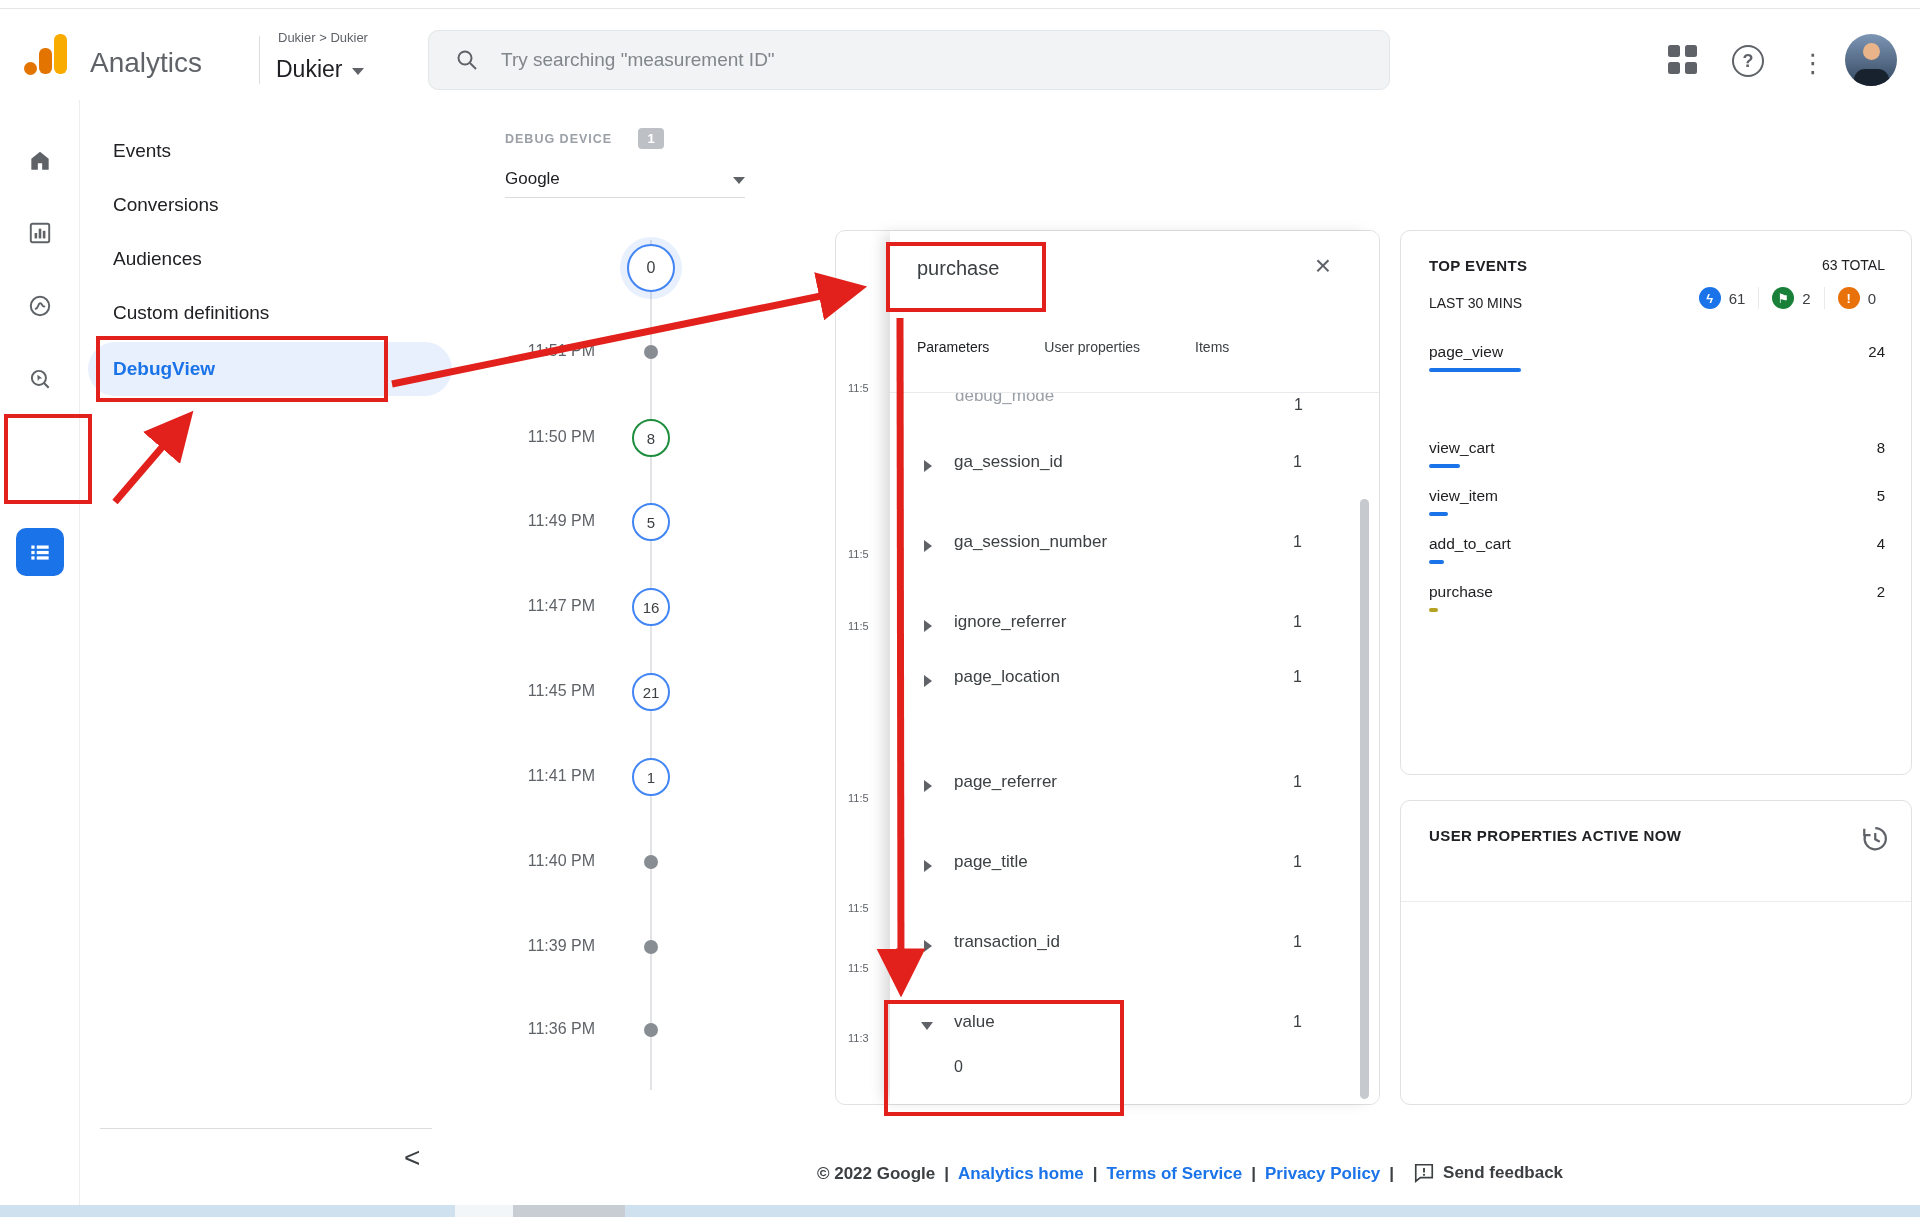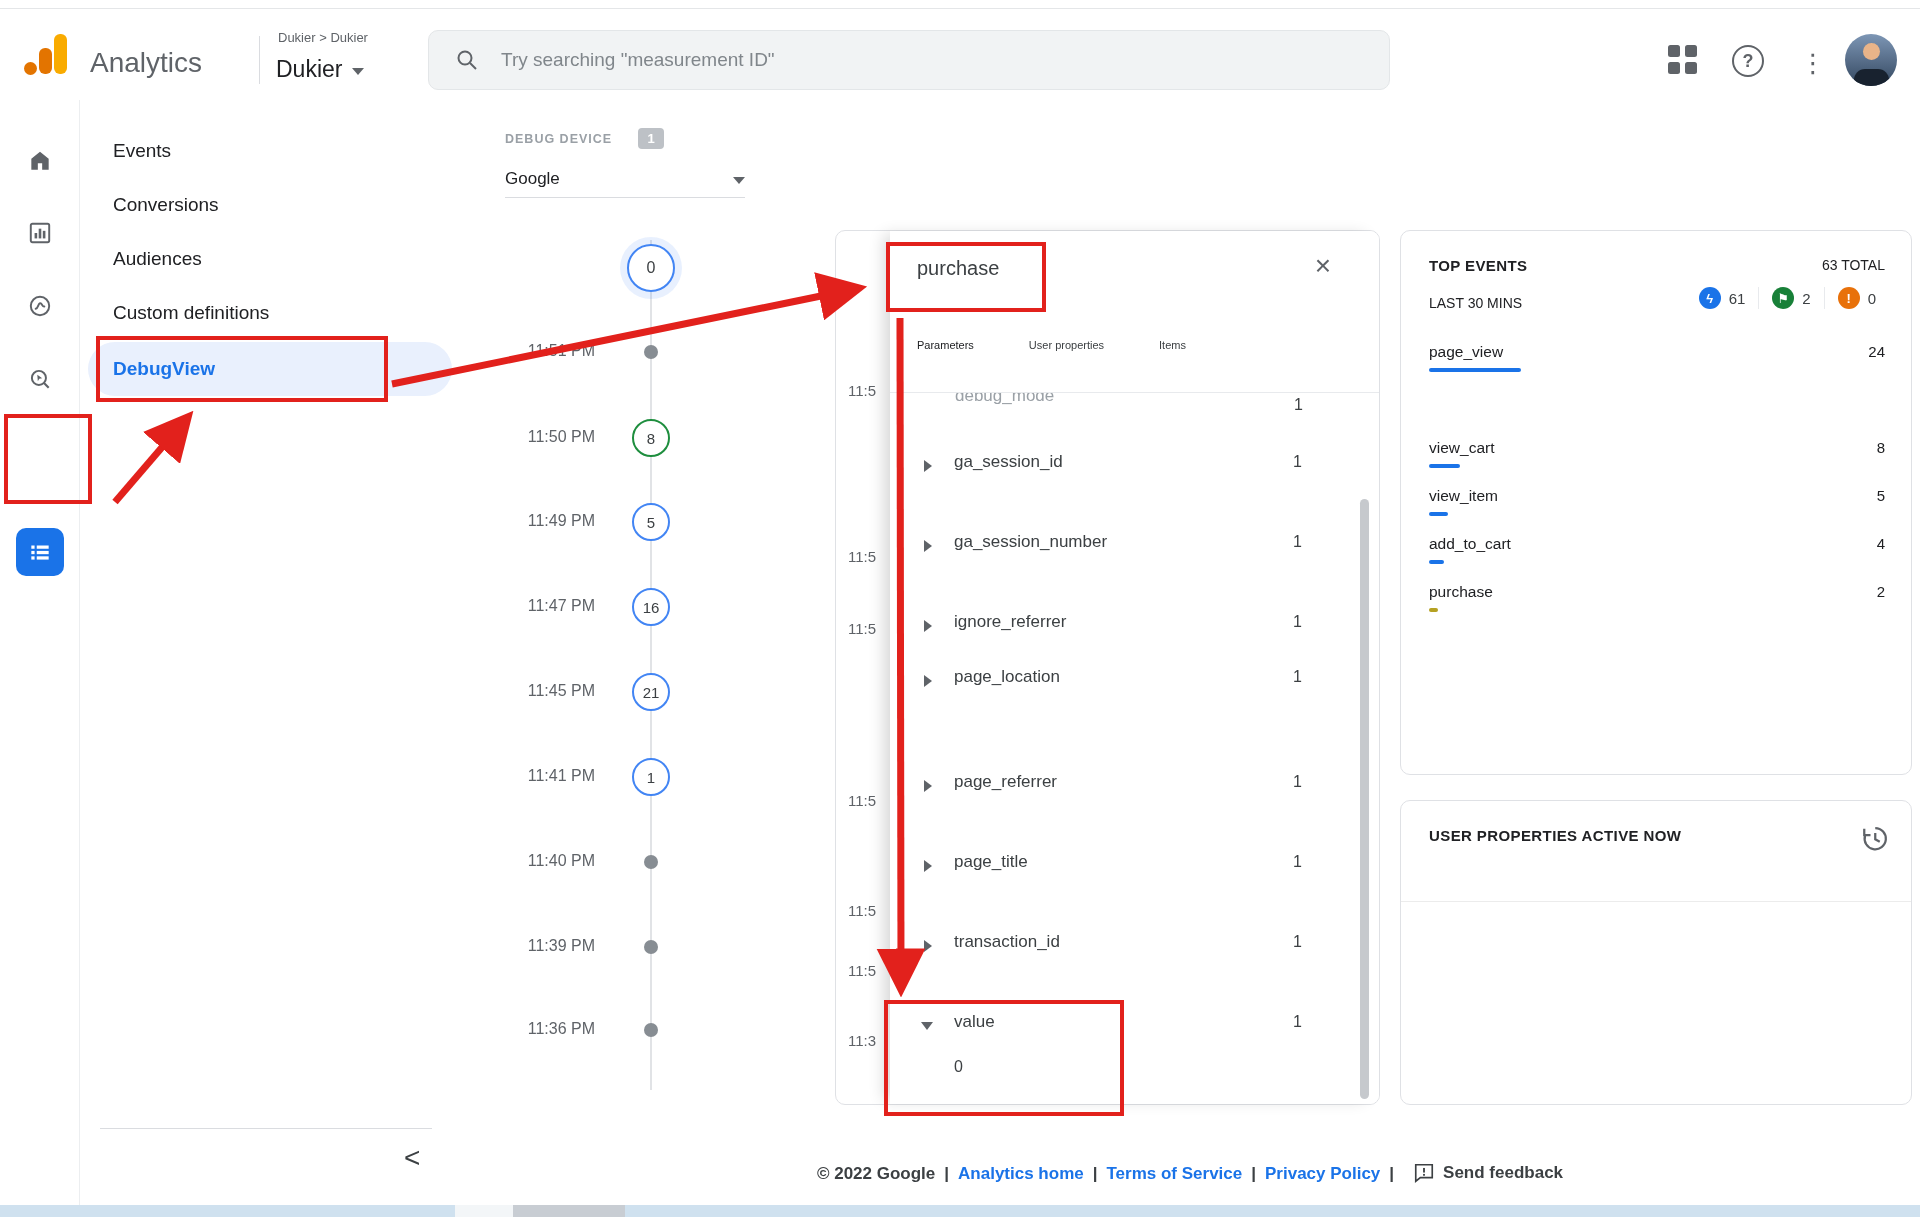--- a/index.html
+++ b/index.html
@@ -50,25 +50,25 @@
   .tl-line{position:absolute;left:650px;top:240px;width:2px;height:850px;background:#e1e3e6;}
   .tl-zero{position:absolute;left:627px;top:244px;width:48px;height:48px;border:2.5px solid #4285f4;border-radius:50%;background:#fff;display:flex;align-items:center;justify-content:center;font-size:16px;color:#3c4043;box-shadow:0 0 0 7px rgba(66,133,244,.12);cursor:pointer;}
   .tl-entry{position:absolute;left:505px;width:220px;height:40px;cursor:pointer;}
   .tl-time{position:absolute;left:0;top:10px;width:90px;text-align:right;font-size:16px;color:#5f6368;}
   .tl-dot{position:absolute;left:139px;top:13px;width:14px;height:14px;border-radius:50%;background:#878d93;}
   .tl-circle{position:absolute;left:127px;top:1px;width:38px;height:38px;border-radius:50%;background:#fff;border:2px solid #4285f4;display:flex;align-items:center;justify-content:center;font-size:15px;color:#3c4043;}
   .tl-circle.green{border-color:#1e8e3e;}
 
   
   .panel-outer{position:absolute;left:835px;top:230px;width:545px;height:875px;border:1px solid #dfe1e5;border-radius:10px;background:#fff;}
-  .frag{position:absolute;left:848px;font-size:15px;color:#5f6368;z-index:2;}
+  .frag{position:absolute;left:848px;font-size:11px;color:#5f6368;z-index:2;}
   .popup{position:absolute;left:890px;top:231px;width:489px;height:873px;background:#fff;border-radius:0 9px 9px 0;box-shadow:-10px 0 16px -4px rgba(0,0,0,.16);z-index:5;}
   .popup-title{position:absolute;left:27px;top:26px;font-size:20px;color:#3c4043;}
   .popup-close{position:absolute;right:48px;top:20px;font-size:28px;color:#5f6368;cursor:pointer;line-height:30px;}
-  .tabs{position:absolute;left:27px;top:108px;display:flex;gap:55px;font-size:11px;color:#3c4043;}
+  .tabs{position:absolute;left:27px;top:108px;display:flex;gap:55px;font-size:14px;color:#3c4043;}
   .tab{cursor:pointer;padding-bottom:14px;}
   .tab.active{color:#202124;}
   .tabs-div{position:absolute;left:0;top:161px;width:489px;height:1px;background:#e8eaed;}
   .clip-row{position:absolute;left:1px;top:162px;width:470px;height:32px;overflow:hidden;}
   .clip-name{position:absolute;left:64px;top:-7px;font-size:17px;color:#9aa0a6;}
   .clip-count{position:absolute;right:58px;top:3px;font-size:16px;color:#3c4043;}
   .param-row{position:absolute;left:0;width:470px;height:80px;cursor:pointer;}
   .tri-r{position:absolute;left:34px;top:30px;width:0;height:0;border-top:6px solid transparent;border-bottom:6px solid transparent;border-left:8px solid #5f6368;}
   .tri-d{position:absolute;left:31px;top:32px;width:0;height:0;border-left:6px solid transparent;border-right:6px solid transparent;border-top:8px solid #5f6368;}
   .param-name{position:absolute;left:64px;top:22px;font-size:17px;color:#3c4043;}

